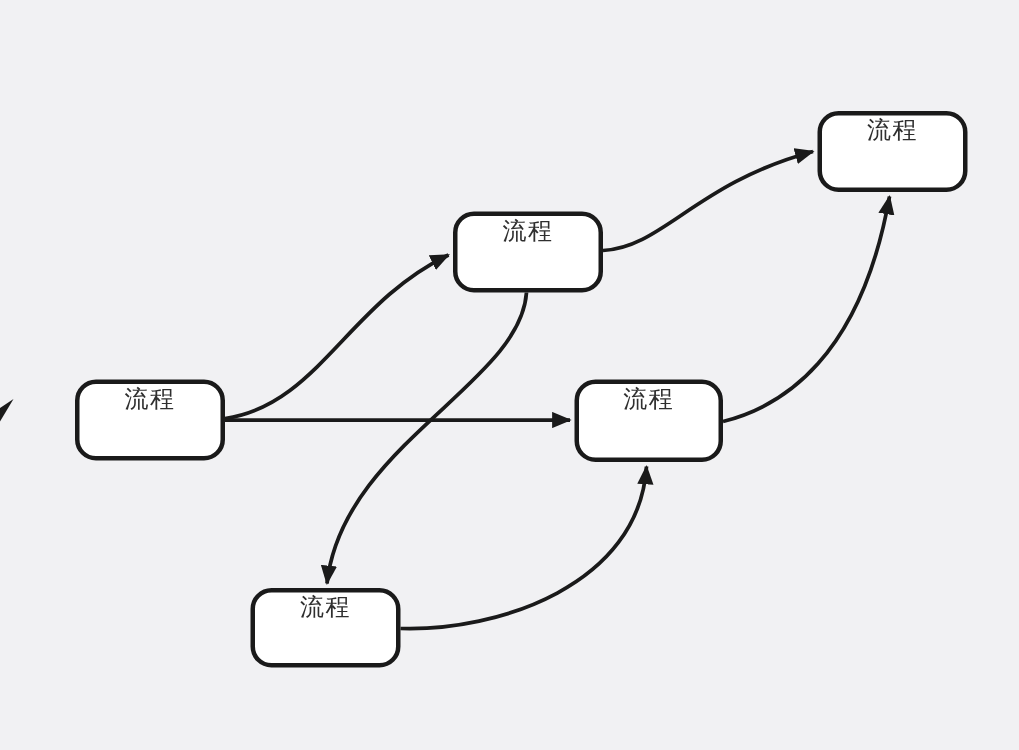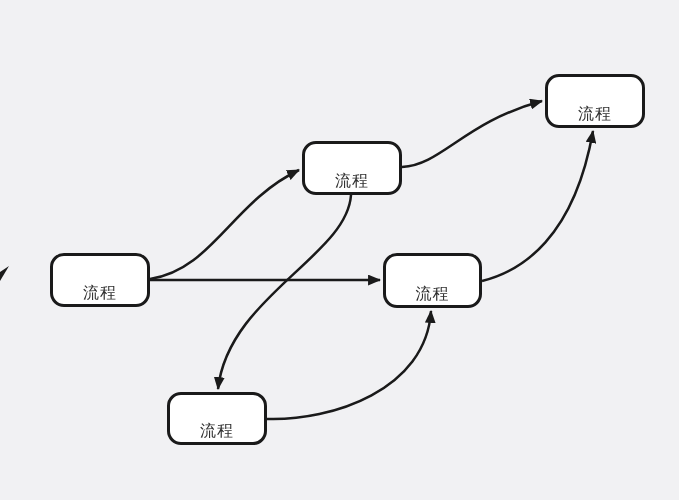--- a/index.html
+++ b/index.html
@@ -27,21 +27,21 @@
     stroke-width: 2.5px;
     stroke-linecap: butt;
   }
   .node {
     position: absolute;
     box-sizing: border-box;
     border-style: solid;
     border-width: 3px;
     border-radius: 14px;
     display: flex;
-    align-items: flex-end;
+    align-items: flex-start;
     justify-content: center;
     font-size: 16px;
     letter-spacing: 1px;
     user-select: none;
   }
 </style>
 </head>
 <body>
 
 <div class="canvas" id="diagram-canvas" style="background: rgb(241, 241, 243); width: 679px; height: 500px;">

